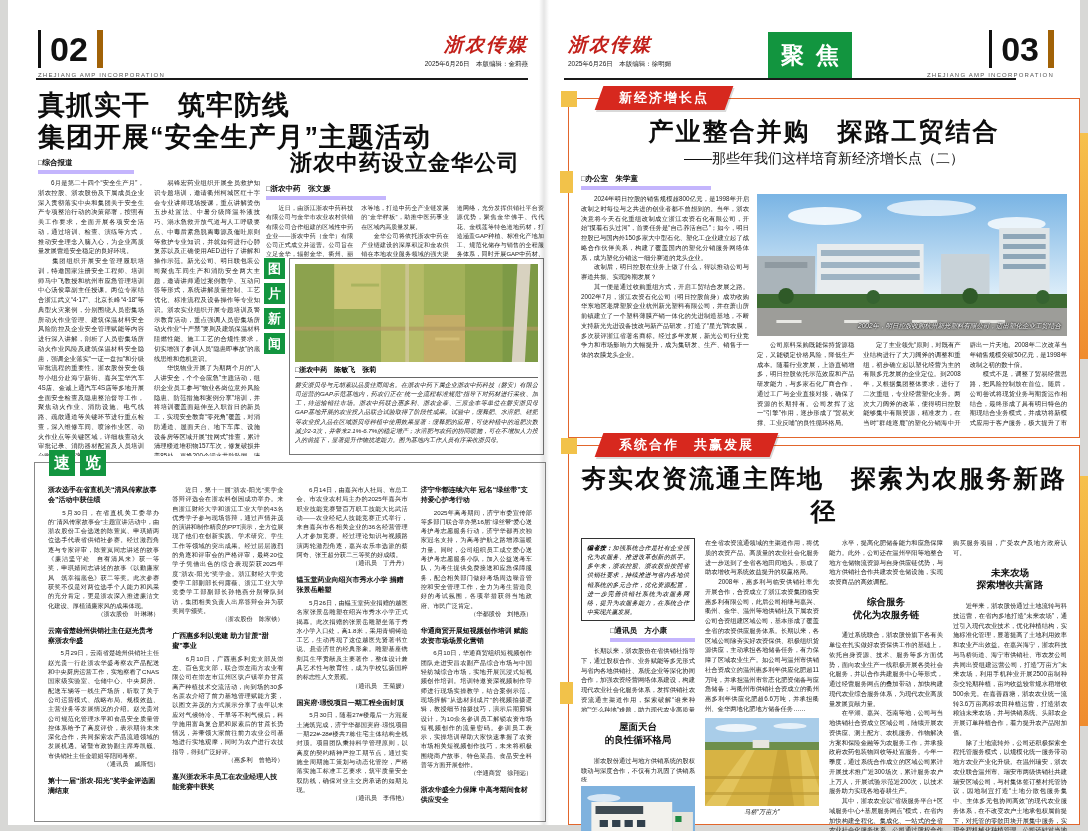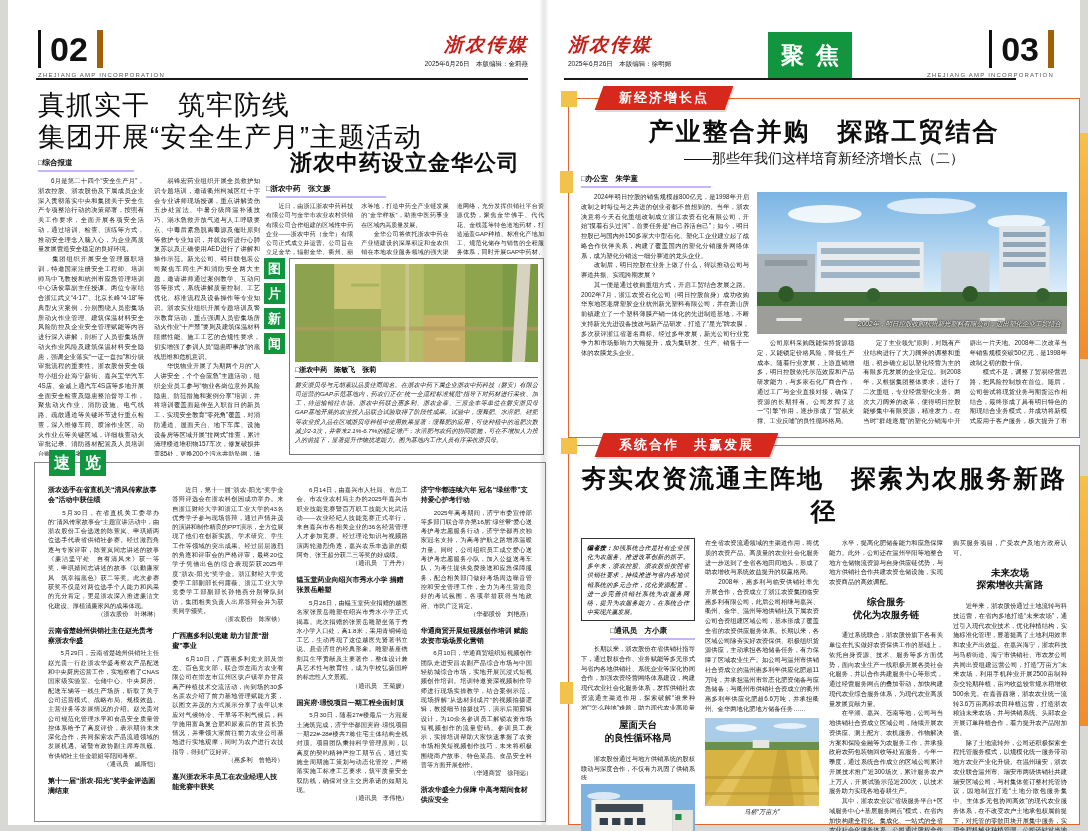--- a/index.html
+++ b/index.html
@@ -15,23 +15,23 @@
     padding:2px 9px;border-left:3px solid #111;border-right:6px solid #a16207;}
   .orgen{position:absolute;font-size:6px;letter-spacing:1.2px;color:#555;}
   .hrule{position:absolute;height:2px;background:#1a1a1a;}
   .badge{position:absolute;width:84px;height:46px;background:#12953f;color:#fff;
     display:flex;align-items:center;justify-content:center;font-size:23px;font-weight:700;letter-spacing:12px;text-indent:12px;}
   .masthead{position:absolute;color:#c2201a;font-size:19px;font-weight:900;font-style:italic;
     font-family:"Liberation Serif","DejaVu Serif",serif;letter-spacing:2px;}
   .dateline{position:absolute;font-size:6.5px;color:#222;}
 
   
-  .mainhead{position:absolute;left:30px;top:90px;width:485px;font-size:27px;font-weight:400;
+  .mainhead{position:absolute;left:30px;top:90px;width:485px;font-size:27px;font-weight:700;
     color:#0d0d0d;line-height:1.18;letter-spacing:1px;}
-  .byline{font-size:7.5px;color:#111;border-bottom:2px solid #c4b5fd;padding-bottom:2px;margin-bottom:4px;font-weight:700;}
+  .byline{font-size:7.5px;color:#111;border-bottom:4px solid #c4b5fd;padding-bottom:2px;margin-bottom:4px;font-weight:700;}
   .bodytext{font-size:6.3px;line-height:1.55;color:#1c1c1c;text-align:justify;white-space:pre-line;}
   .safety{position:absolute;left:30px;top:158px;width:222px;height:298px;overflow:hidden;}
   .safety .cols{columns:2;column-gap:10px;height:284px;overflow:hidden;}
   .cnmed{position:absolute;left:258px;top:148px;width:278px;}
   .cnmed h2{margin:0;font-size:22px;font-weight:900;text-align:center;letter-spacing:1px;color:#0d0d0d;}
   .cnmed .byl{width:120px;margin-top:6px;}
   .cnmed .cols{columns:3;column-gap:8px;height:60px;overflow:hidden;margin-top:3px;font-size:6.0px;}
 
   .photonews{position:absolute;left:256px;top:258px;width:280px;height:197px;display:flex;gap:4px;}
   .vlabel{display:flex;flex-direction:column;gap:4px;}

